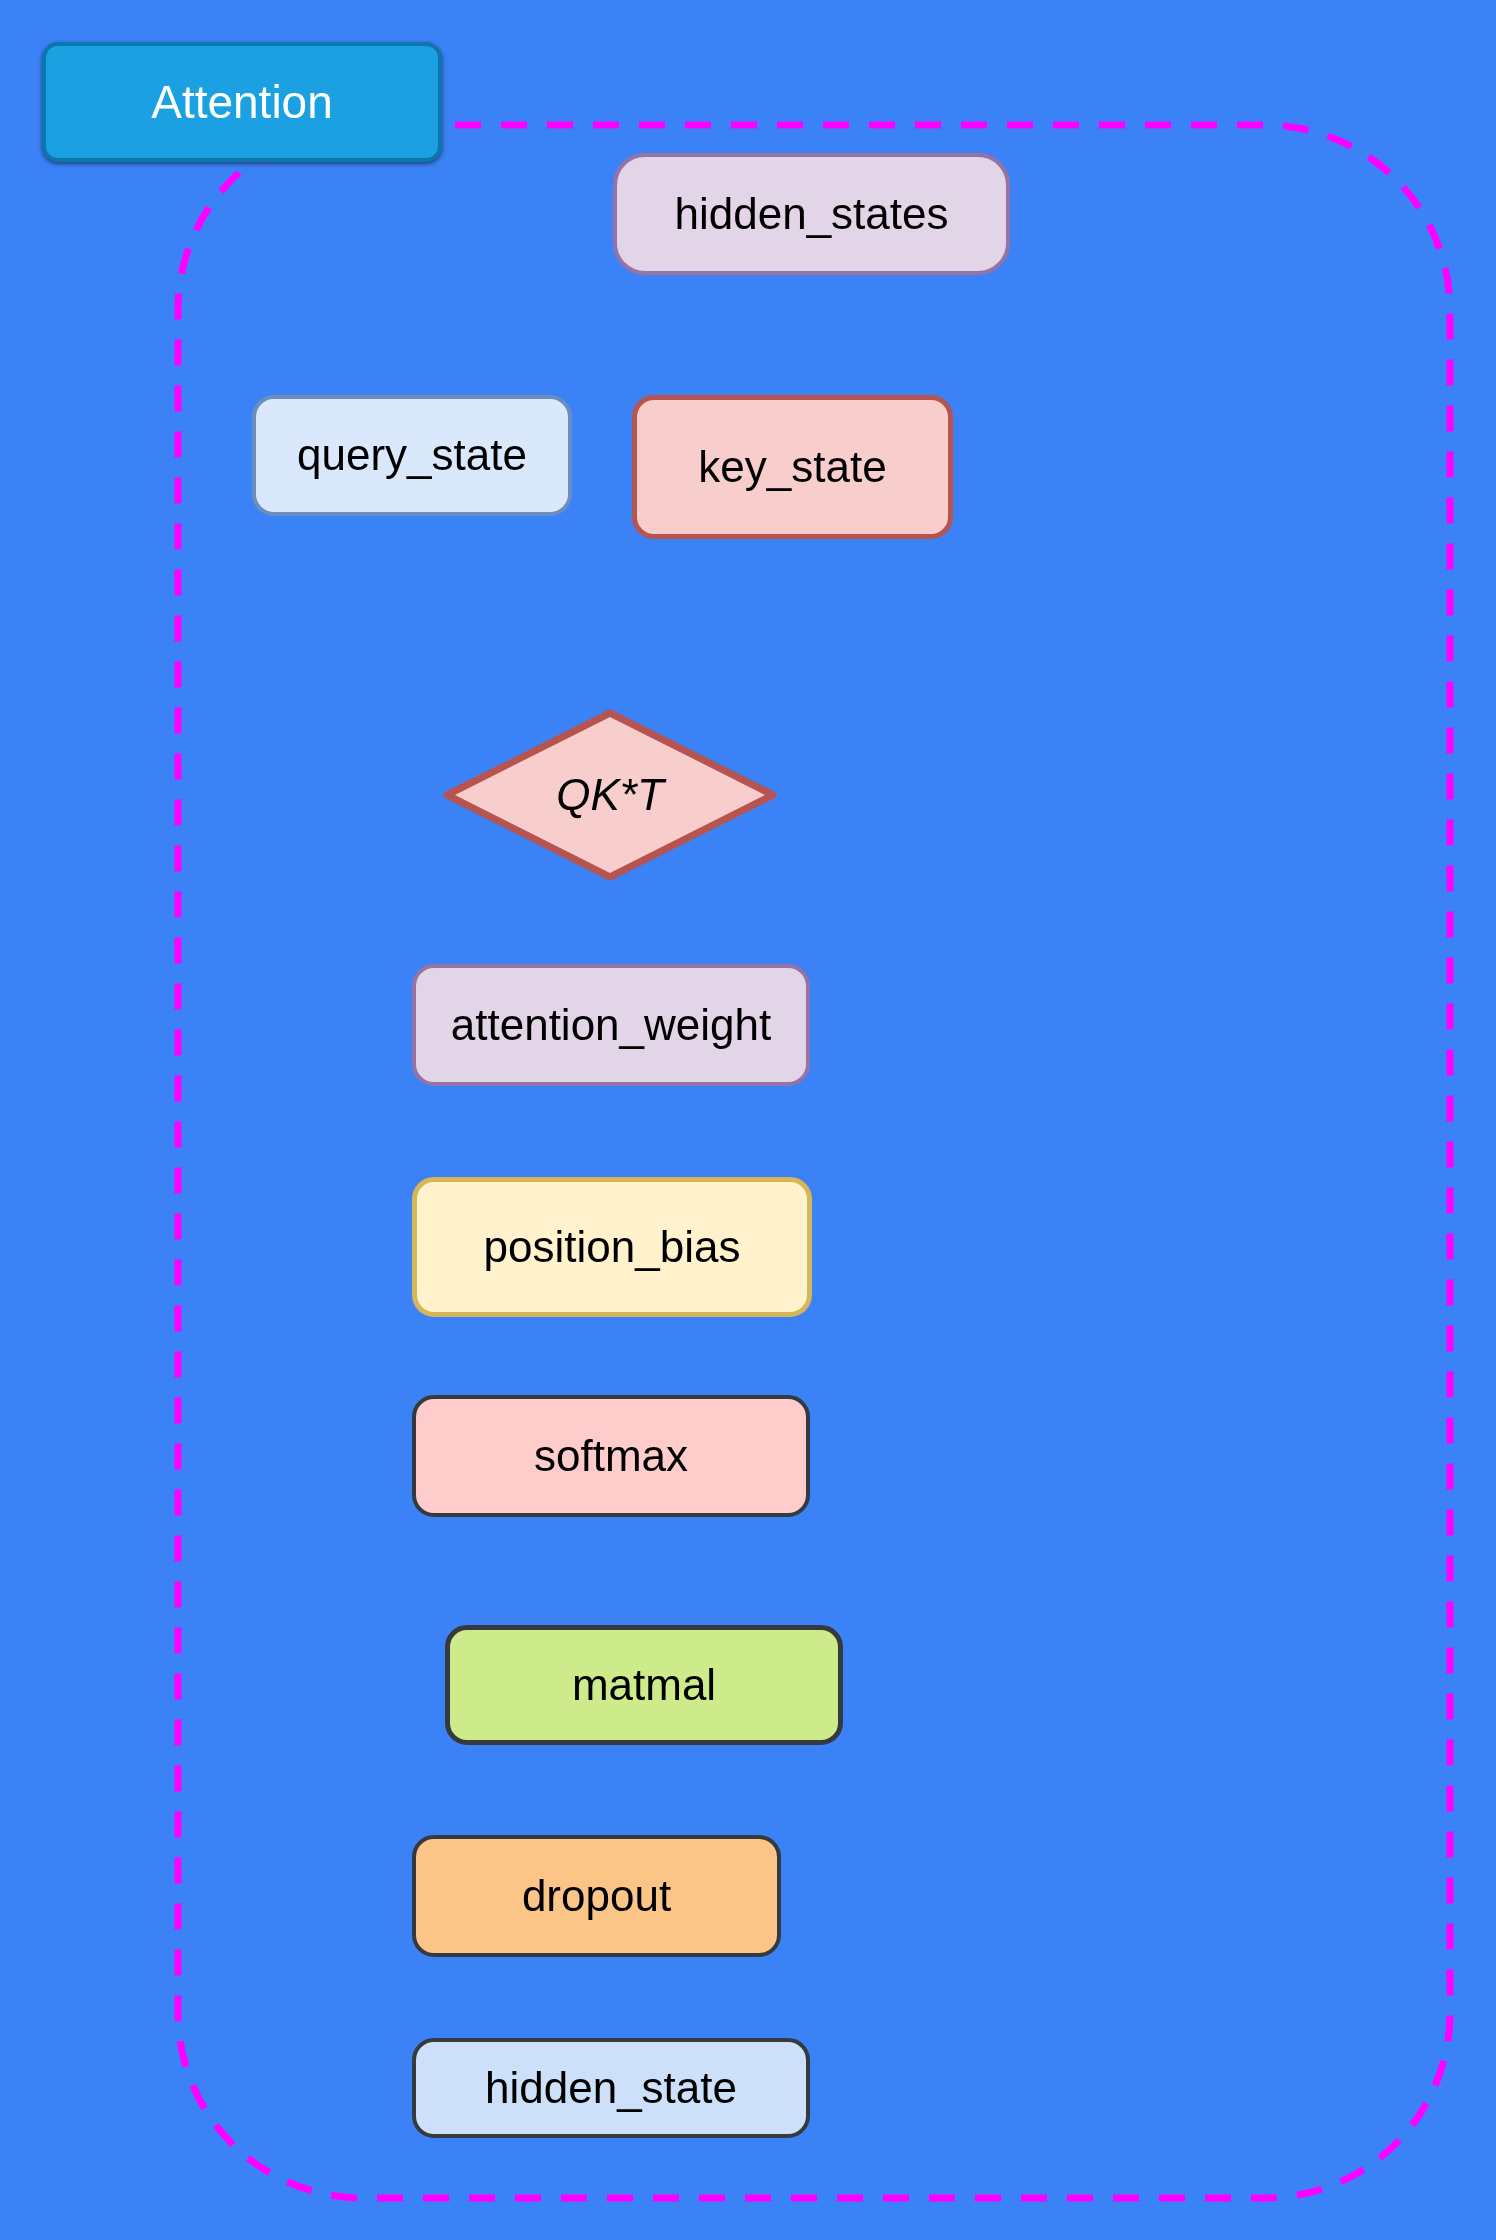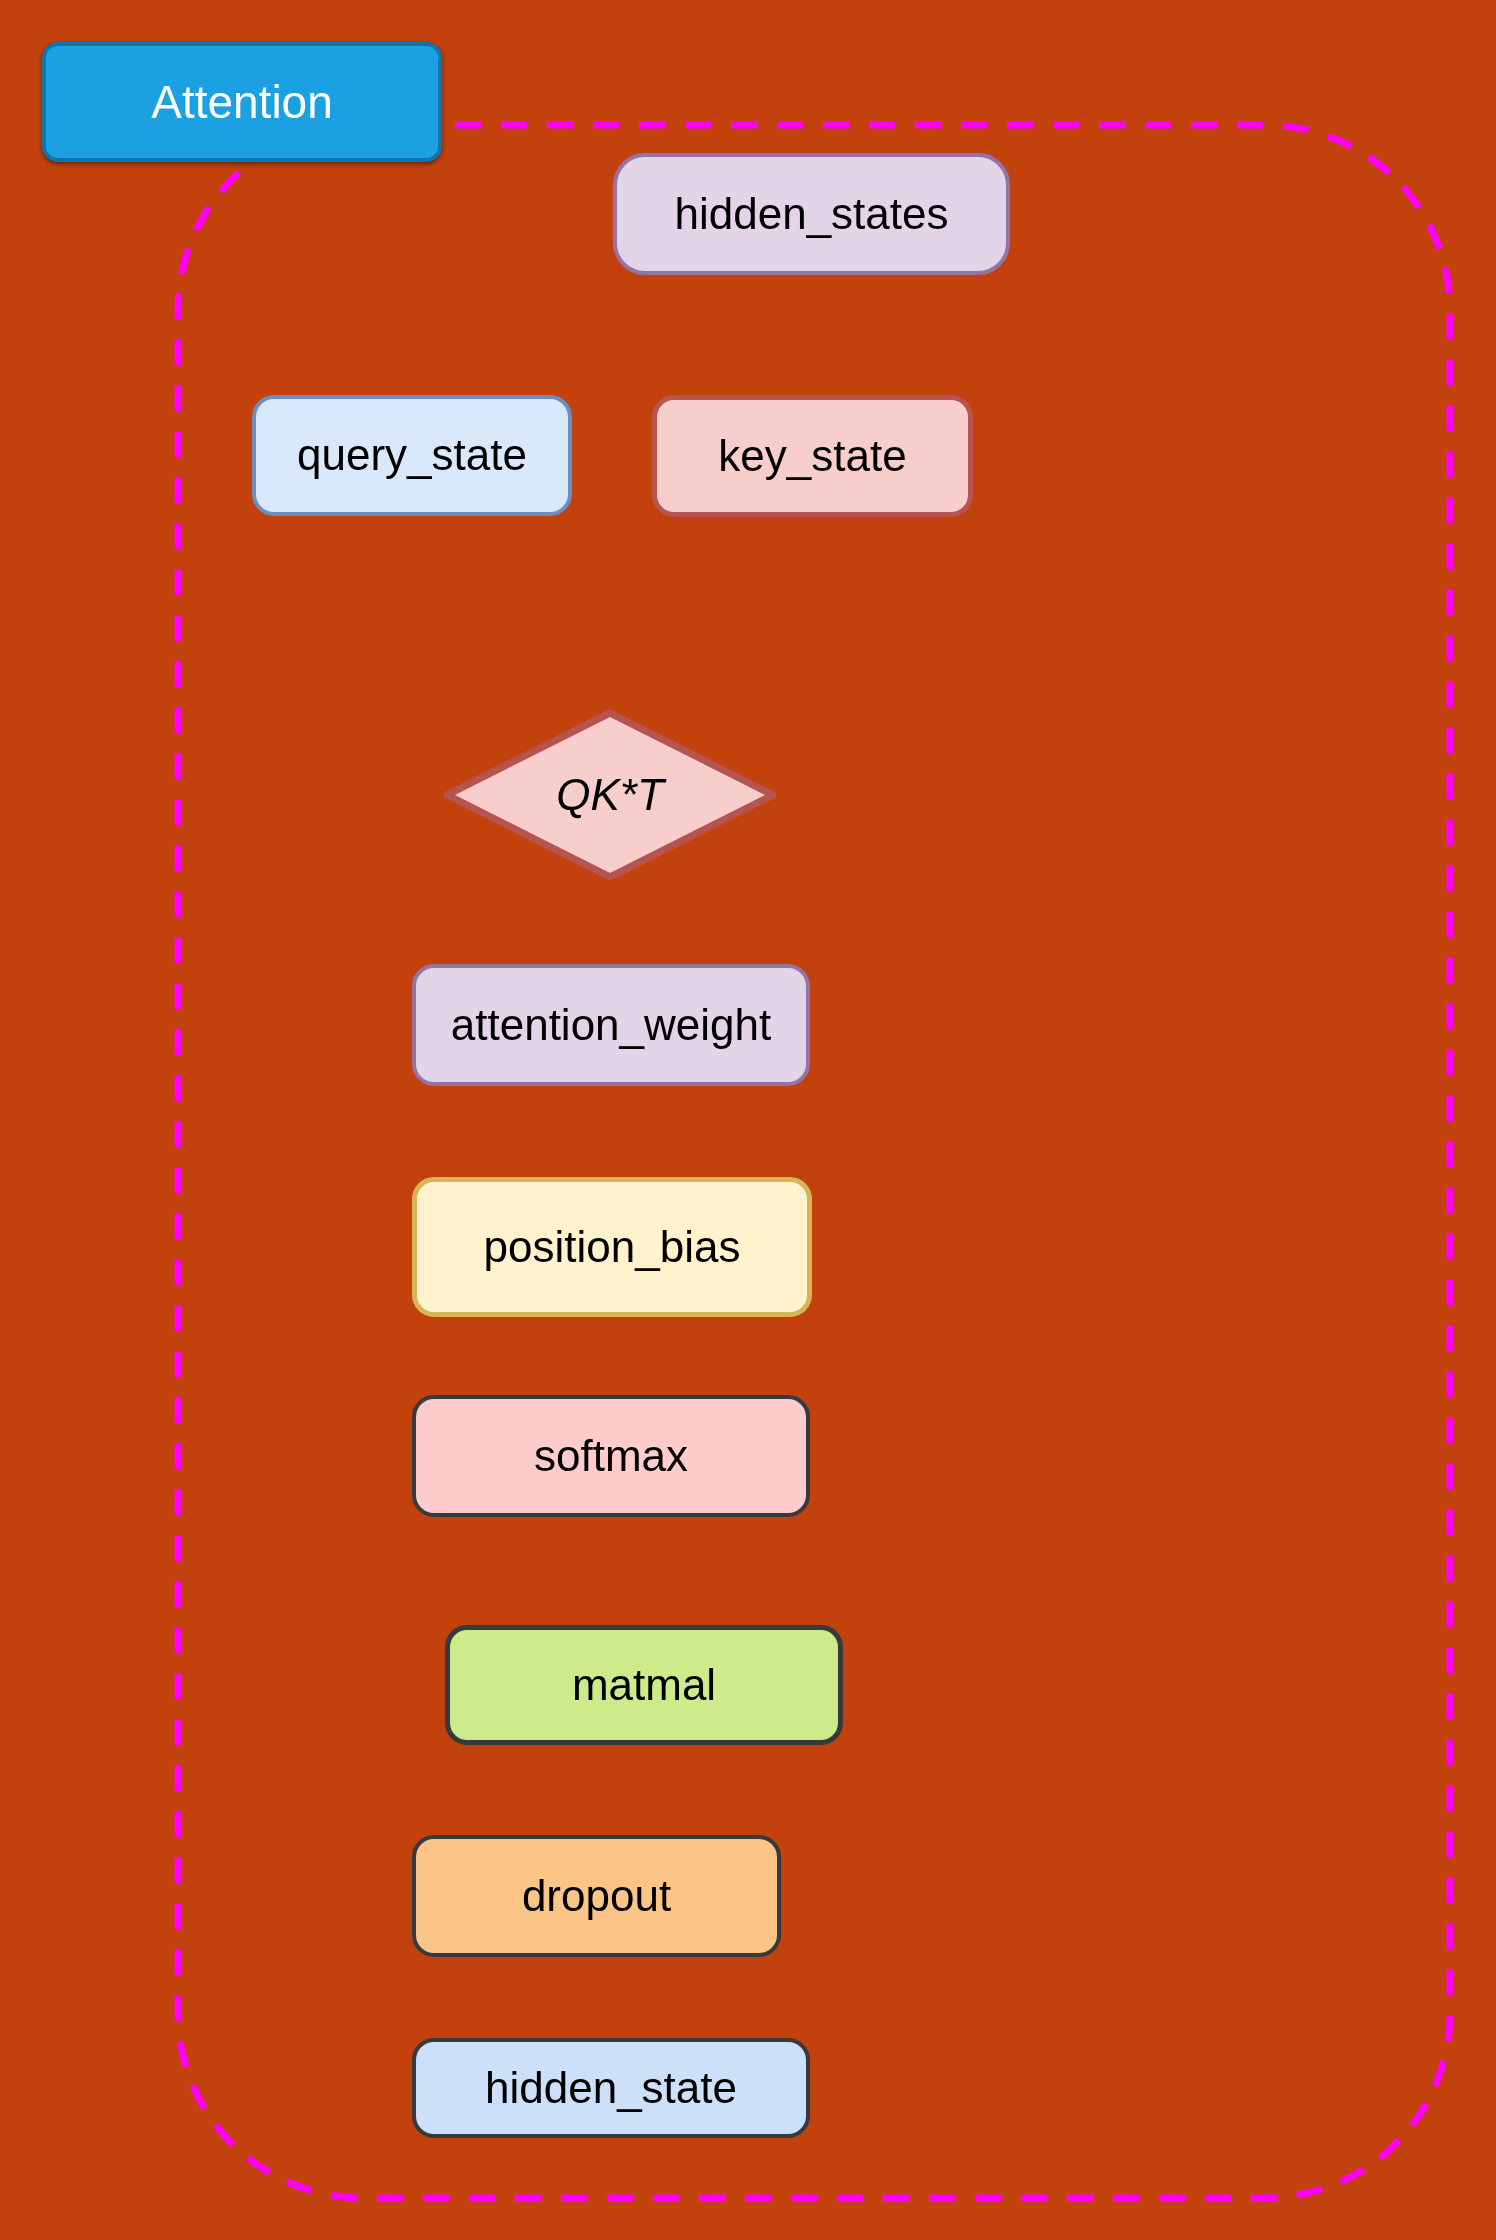--- a/index.html
+++ b/index.html
@@ -1,33 +1,33 @@
 <!DOCTYPE html>
 <html><head>
 <meta charset="utf-8">
 <style>
   html,body{margin:0;padding:0;background:#000;}
   #canvas{
-    position:relative;width:1496px;height:2240px;background:#c2410c;overflow:hidden;
+    position:relative;width:1496px;height:2240px;background:#3b82f6;overflow:hidden;
     font-family:"Liberation Sans", sans-serif;
   }
   #overlay{position:absolute;left:0;top:0;width:1496px;height:2240px;}
   .node{
     position:absolute;display:flex;align-items:center;justify-content:center;
     box-sizing:border-box;border-style:solid;border-width:4px;border-radius:22px;
     font-size:44px;color:#000;text-align:center;line-height:1.1;
   }
   .title-node{
     left:42px;top:42px;width:400px;height:120px;
     border-radius:16px;font-size:46px;z-index:2;
     box-shadow:0 2px 4px rgba(0,0,0,0.5);
   }
   #hidden_states   {left:613px; top:153px;  width:397px; height:122px;}
   #query_state     {left:252px; top:395px;  width:320px; height:121px;}
-  #key_state       {left:652px; top:395px;  width:321px; height:122px; border-width:5px;}
+  #key_state       {left:632px; top:395px;  width:321px; height:144px; border-width:5px;}
   #value_state     {left:1052px;top:395px;  width:320px; height:122px;}
   #attention_weight{left:412px; top:955px;  width:398px; height:122px;}
   #position_bias   {left:412px; top:1177px; width:400px; height:140px; border-width:5px;}
   #softmax         {left:412px; top:1395px; width:398px; height:122px;}
   #matmal          {left:412px; top:1625px; width:398px; height:120px; border-width:5px;}
   #dropout         {left:412px; top:1835px; width:369px; height:122px;}
   #hidden_state    {left:412px; top:2038px; width:398px; height:100px;}
   .diamond-label{
     position:absolute;left:447px;top:713px;width:326px;height:164px;
     display:flex;align-items:center;justify-content:center;

